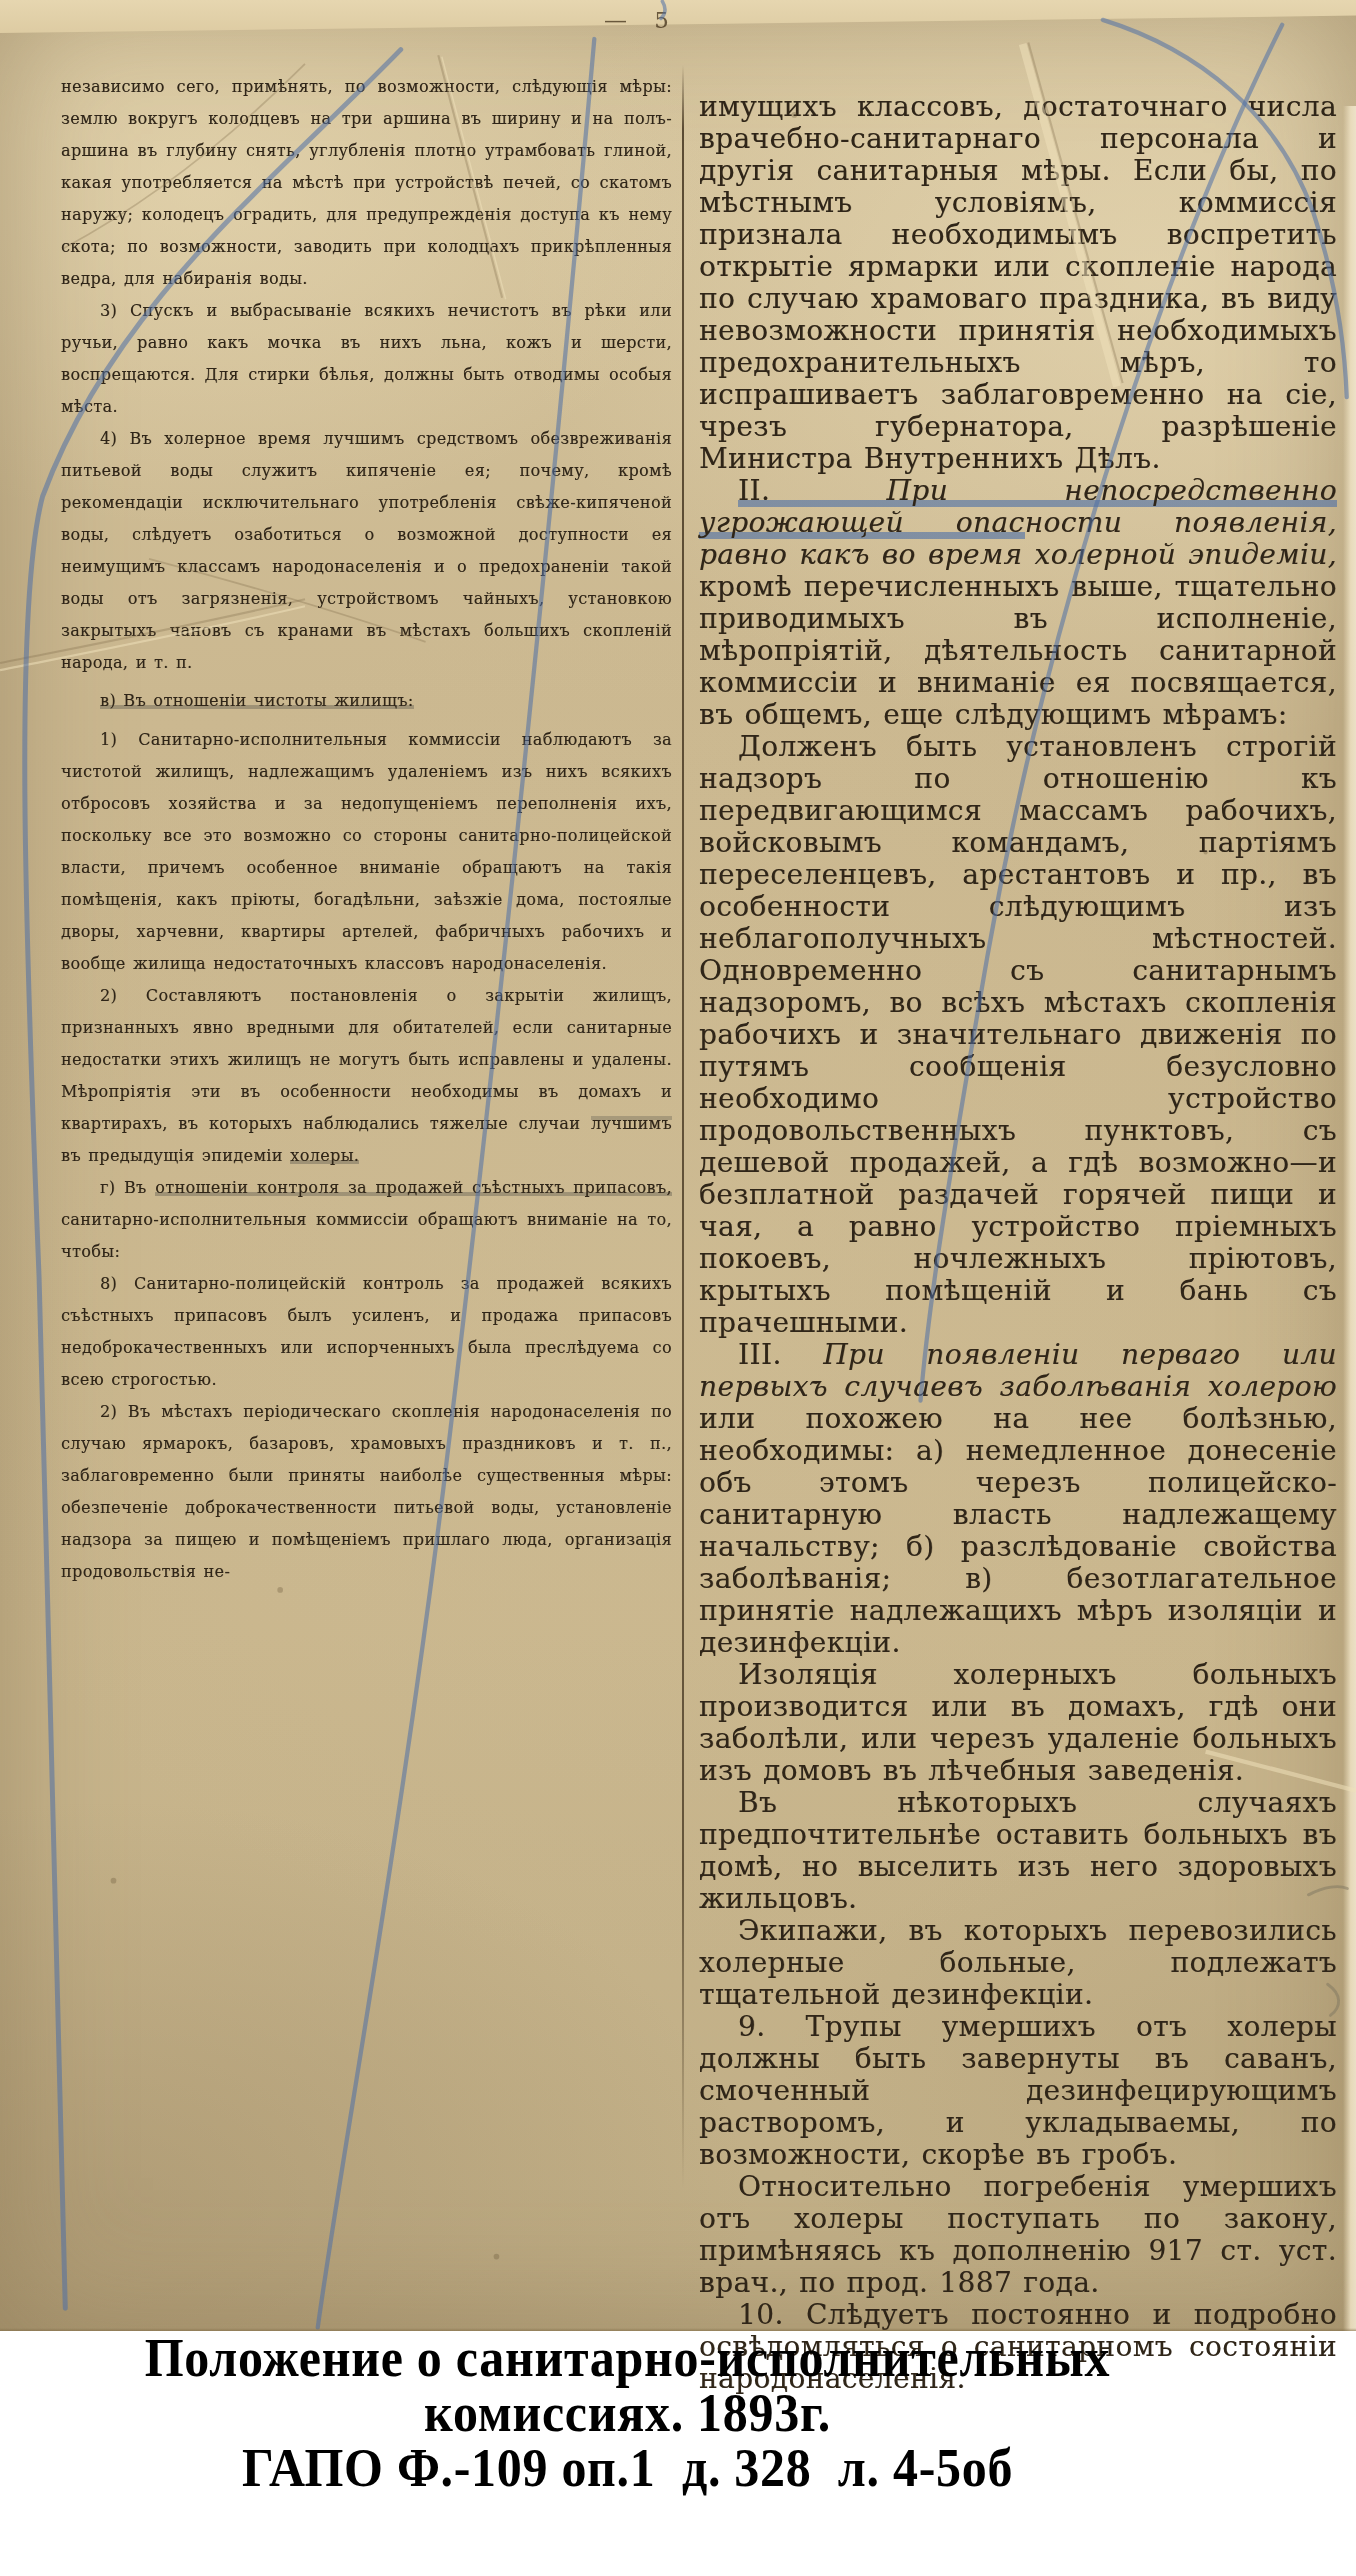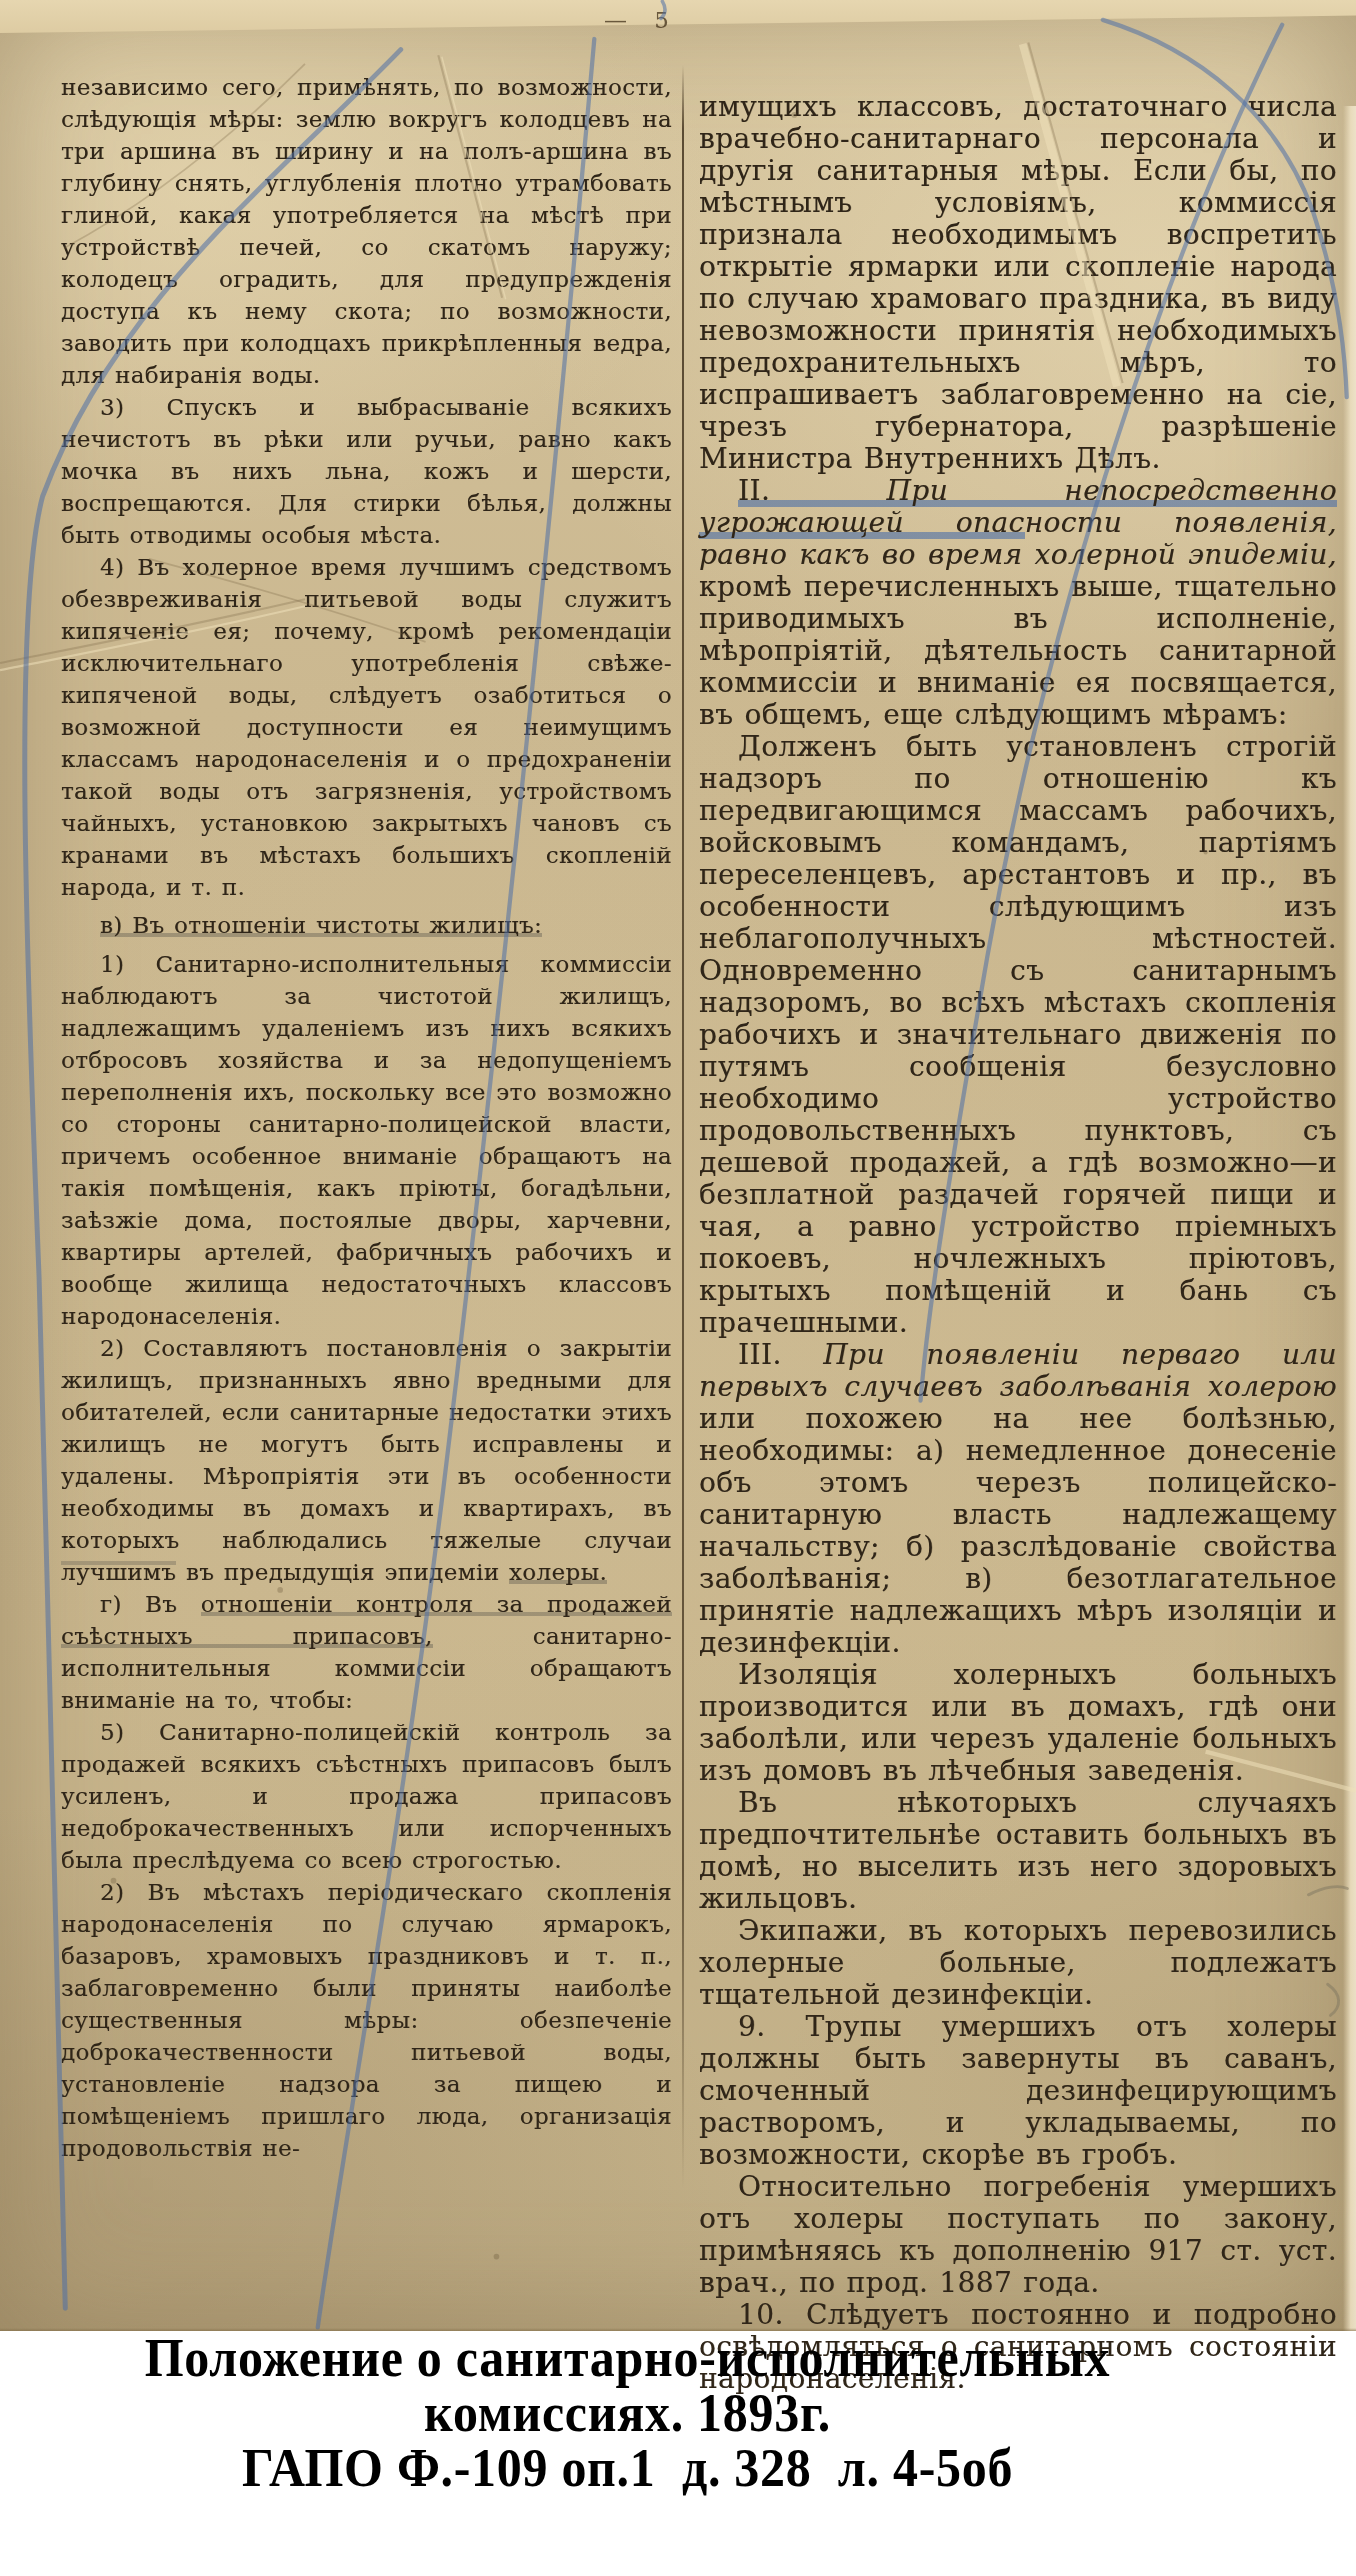--- a/index.html
+++ b/index.html
@@ -41,21 +41,21 @@
     opacity:.9;
   }
   .page-mark{
     position:absolute;left:604px;top:7px;
     font-size:23px;letter-spacing:10px;color:rgba(72,54,30,.78);
     font-family:"DejaVu Serif",serif;
   }
   
   .col{
     position:absolute;color:var(--ink,#2f2518);
-    font-size:23px;line-height:32px;text-align:justify;
+    font-size:16px;line-height:32px;text-align:justify;
     letter-spacing:0.4px;word-spacing:1.8px;
     text-shadow:0.4px 0.4px 0.5px rgba(47,37,24,.35);
   }
   .col-left{left:61px;top:71px;width:611px;}
   .col-right{left:699px;top:91px;width:638px;font-size:28px;}
   .col p{margin:0;text-indent:39px;}
   .col p.noindent{text-indent:0;}
   .col p.spaced{margin:5.7px 0 7px;}
   .it{font-style:italic;}
   
@@ -107,21 +107,21 @@
     <div class="divider"></div>
 
     <div class="col col-left" id="col-left">
         <p class="noindent"><span>независимо сего, примѣнять, по возможности, слѣдующія мѣры: землю вокругъ колодцевъ на три аршина въ ширину и на полъ-аршина въ глубину снять, углубленія плотно утрамбовать глиной, какая употребляется на мѣстѣ при устройствѣ печей, со скатомъ наружу; колодецъ оградить, для предупрежденія доступа къ нему скота; по возможности, заводить при колодцахъ прикрѣпленныя ведра, для набиранія воды.</span></p>
         <p><span>3) Спускъ и выбрасываніе всякихъ нечистотъ въ рѣки или ручьи, равно какъ мочка въ нихъ льна, кожъ и шерсти, воспрещаются. Для стирки бѣлья, должны быть отводимы особыя мѣста.</span></p>
         <p><span>4) Въ холерное время лучшимъ средствомъ обезвреживанія питьевой воды служитъ кипяченіе ея; почему, кромѣ рекомендаціи исключительнаго употребленія свѣже-кипяченой воды, слѣдуетъ озаботиться о возможной доступности ея неимущимъ классамъ народонаселенія и о предохраненіи такой воды отъ загрязненія, устройствомъ чайныхъ, установкою закрытыхъ чановъ съ кранами въ мѣстахъ большихъ скопленій народа, и т. п.</span></p>
         <p class="spaced"><span class="gu">в) Въ отношеніи чистоты жилищъ:</span></p>
         <p><span>1) Санитарно-исполнительныя коммиссіи наблюдаютъ за чистотой жилищъ, надлежащимъ удаленіемъ изъ нихъ всякихъ отбросовъ хозяйства и за недопущеніемъ переполненія ихъ, поскольку все это возможно со стороны санитарно-полицейской власти, причемъ особенное вниманіе обращаютъ на такія помѣщенія, какъ пріюты, богадѣльни, заѣзжіе дома, постоялые дворы, харчевни, квартиры артелей, фабричныхъ рабочихъ и вообще жилища недостаточныхъ классовъ народонаселенія.</span></p>
         <p><span>2) Составляютъ постановленія о закрытіи жилищъ, признанныхъ явно вредными для обитателей, если санитарные недостатки этихъ жилищъ не могутъ быть исправлены и удалены. Мѣропріятія эти въ особенности необходимы въ домахъ и квартирахъ, въ которыхъ наблюдались тяжелые случаи </span><span class="gs">лучшимъ</span><span> въ предыдущія эпидеміи </span><span class="gu">холеры.</span></p>
         <p><span>г) Въ </span><span class="gu">отношеніи контроля за продажей съѣстныхъ припасовъ,</span><span> санитарно-исполнительныя коммиссіи обращаютъ вниманіе на то, чтобы:</span></p>
-        <p><span>5) Санитарно-полицейскій контроль за продажей всякихъ съѣстныхъ припасовъ былъ усиленъ, и продажа припасовъ недоброкачественныхъ или испорченныхъ была преслѣдуема со всею строгостью.</span></p>
+        <p><span>8) Санитарно-полицейскій контроль за продажей всякихъ съѣстныхъ припасовъ былъ усиленъ, и продажа припасовъ недоброкачественныхъ или испорченныхъ была преслѣдуема со всею строгостью.</span></p>
         <p><span>2) Въ мѣстахъ періодическаго скопленія народонаселенія по случаю ярмарокъ, базаровъ, храмовыхъ праздниковъ и т. п., заблаговременно были приняты наиболѣе существенныя мѣры: обезпеченіе доброкачественности питьевой воды, установленіе надзора за пищею и помѣщеніемъ пришлаго люда, организація продовольствія не-</span></p>
       </div>
     <div class="col col-right" id="col-right">
         <p class="noindent"><span>имущихъ классовъ, достаточнаго числа врачебно-санитарнаго персонала и другія санитарныя мѣры. Если бы, по мѣстнымъ условіямъ, коммиссія признала необходимымъ воспретить открытіе ярмарки или скопленіе народа по случаю храмоваго праздника, въ виду невозможности принятія необходимыхъ предохранительныхъ мѣръ, то испрашиваетъ заблаговременно на сіе, чрезъ губернатора, разрѣшеніе Министра Внутреннихъ Дѣлъ.</span></p>
         <p><span class="bu">II. </span><span class="it bu">При непосредственно угрожающей опас</span><span class="it">ности появленія, равно какъ во время холерной эпидеміи,</span><span> кромѣ перечисленныхъ выше, тщательно приводимыхъ въ исполненіе, мѣропріятій, дѣятельность санитарной коммиссіи и вниманіе ея посвящается, въ общемъ, еще слѣдующимъ мѣрамъ:</span></p>
         <p><span>Долженъ быть установленъ строгій надзоръ по отношенію къ передвигающимся массамъ рабочихъ, войсковымъ командамъ, партіямъ переселенцевъ, арестантовъ и пр., въ особенности слѣдующимъ изъ неблагополучныхъ мѣстностей. Одновременно съ санитарнымъ надзоромъ, во всѣхъ мѣстахъ скопленія рабочихъ и значительнаго движенія по путямъ сообщенія безусловно необходимо устройство продовольственныхъ пунктовъ, съ дешевой продажей, а гдѣ возможно—и безплатной раздачей горячей пищи и чая, а равно устройство пріемныхъ покоевъ, ночлежныхъ пріютовъ, крытыхъ помѣщеній и бань съ прачешными.</span></p>
         <p><span>III. </span><span class="it">При появленіи перваго или первыхъ случаевъ заболѣванія холерою</span><span> или похожею на нее болѣзнью, необходимы: а) немедленное донесеніе объ этомъ черезъ полицейско-санитарную власть надлежащему начальству; б) разслѣдованіе свойства заболѣванія; в) безотлагательное принятіе надлежащихъ мѣръ изоляціи и дезинфекціи.</span></p>
         <p><span>Изоляція холерныхъ больныхъ производится или въ домахъ, гдѣ они заболѣли, или черезъ удаленіе больныхъ изъ домовъ въ лѣчебныя заведенія.</span></p>
         <p><span>Въ нѣкоторыхъ случаяхъ предпочтительнѣе оставить больныхъ въ домѣ, но выселить изъ него здоровыхъ жильцовъ.</span></p>
         <p><span>Экипажи, въ которыхъ перевозились холерные больные, подлежатъ тщательной дезинфекціи.</span></p>

